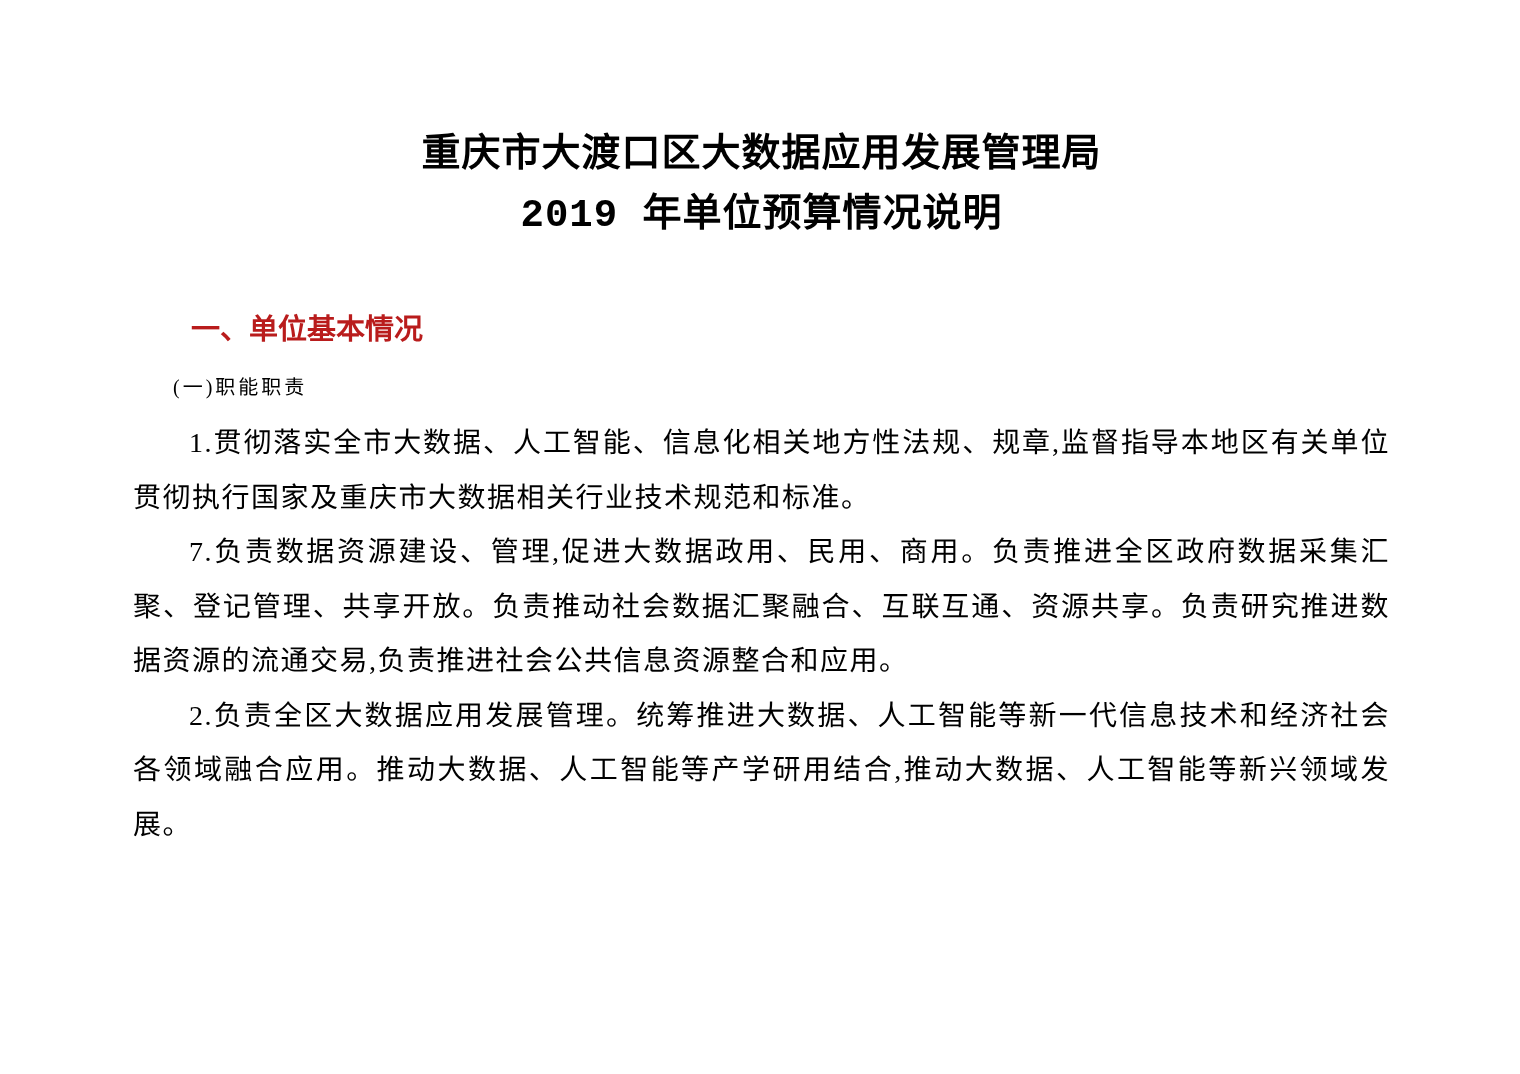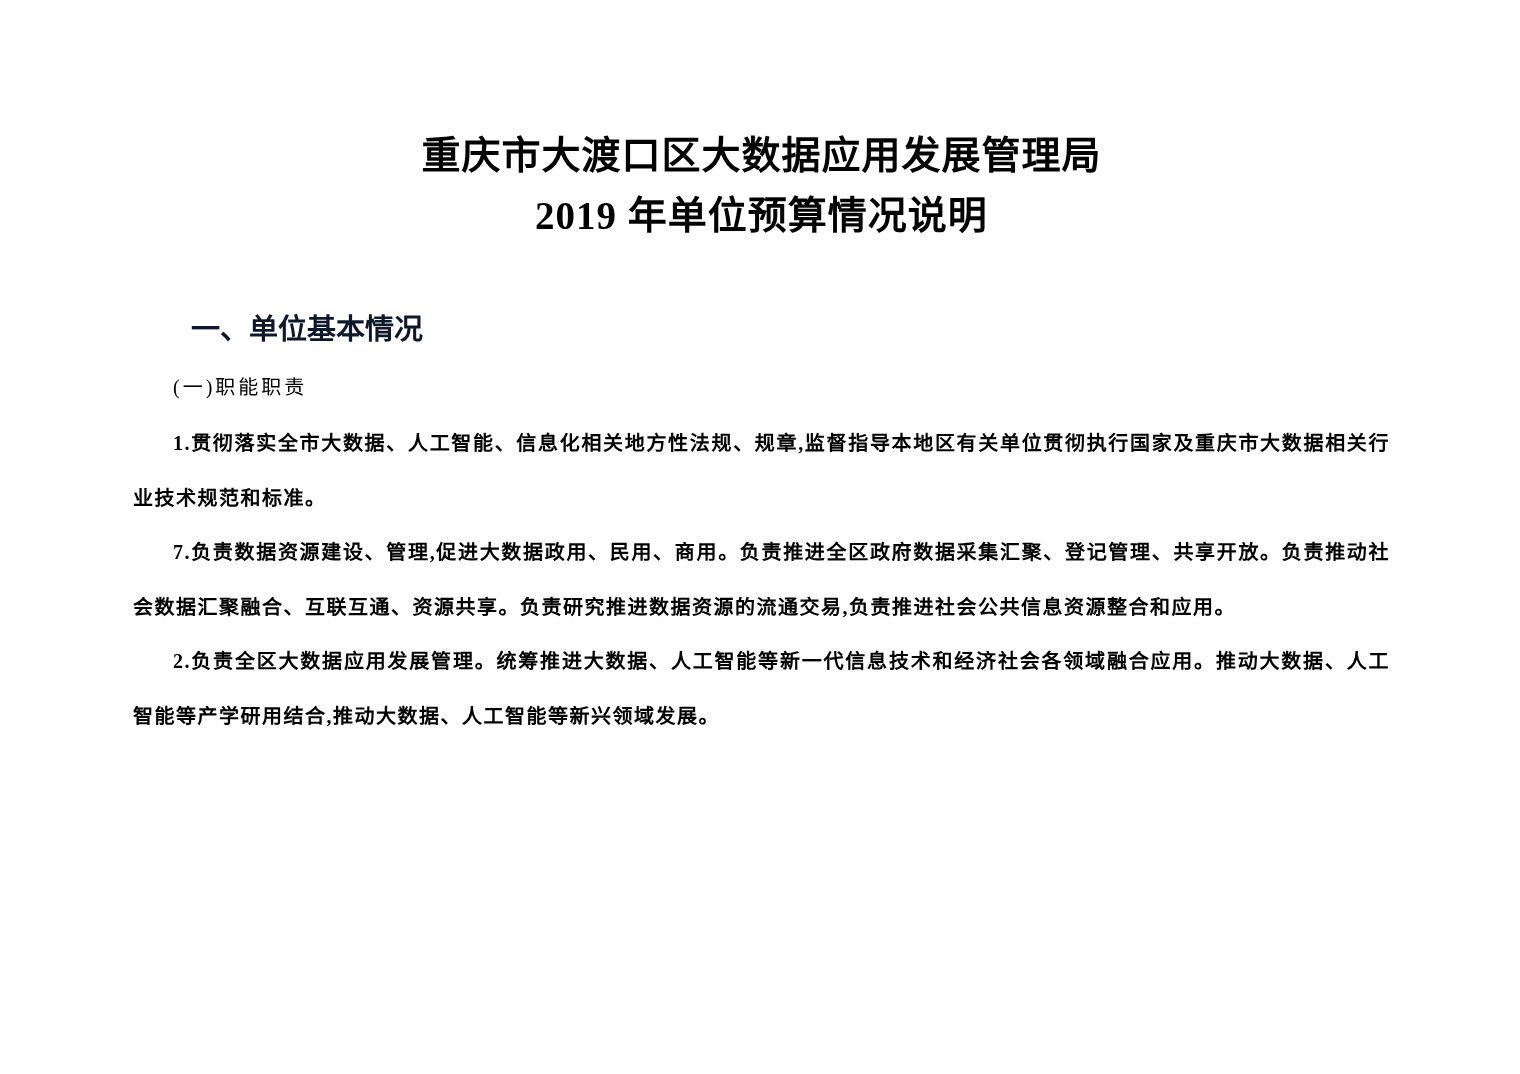--- a/index.html
+++ b/index.html
@@ -21,37 +21,37 @@
 
   .content {
     padding-left: 133px;
     padding-right: 130px;
   }
 
   
   .doc-title {
     margin-top: 126px;
     text-align: center;
-    font-family: Liberation Serif, serif;
+    font-family: Liberation Mono, monospace;
     font-weight: 700;
     font-size: 39px;
     line-height: 60px;
     letter-spacing: 1px;
     color: #000000;
   }
 
   
   .section-heading {
     margin-top: 60px;
     font-family: "Liberation Sans", sans-serif;
     font-weight: 700;
     font-size: 29px;
     line-height: 46px;
     text-indent: 2em;
-    color: #0f172a;
+    color: #b91c1c;
   }
 
   
   .subsection-heading {
     margin-top: 10px;
     font-family: "Liberation Serif", serif;
     font-weight: 400;
     font-size: 20px;
     line-height: 50px;
     text-indent: 2em;
@@ -59,22 +59,22 @@
     color: #000000;
   }
 
   
   .body-text {
     margin-top: 4px;
   }
 
   .body-text p {
     font-family: "Liberation Serif", serif;
-    font-weight: 700;
-    font-size: 20px;
+    font-weight: 400;
+    font-size: 28px;
     line-height: 54.5px;
     text-indent: 2em;
     text-align: justify;
     text-justify: inter-character;
     letter-spacing: 1.5px;
     color: #000000;
   }
 </style>
 </head>
 <body>

